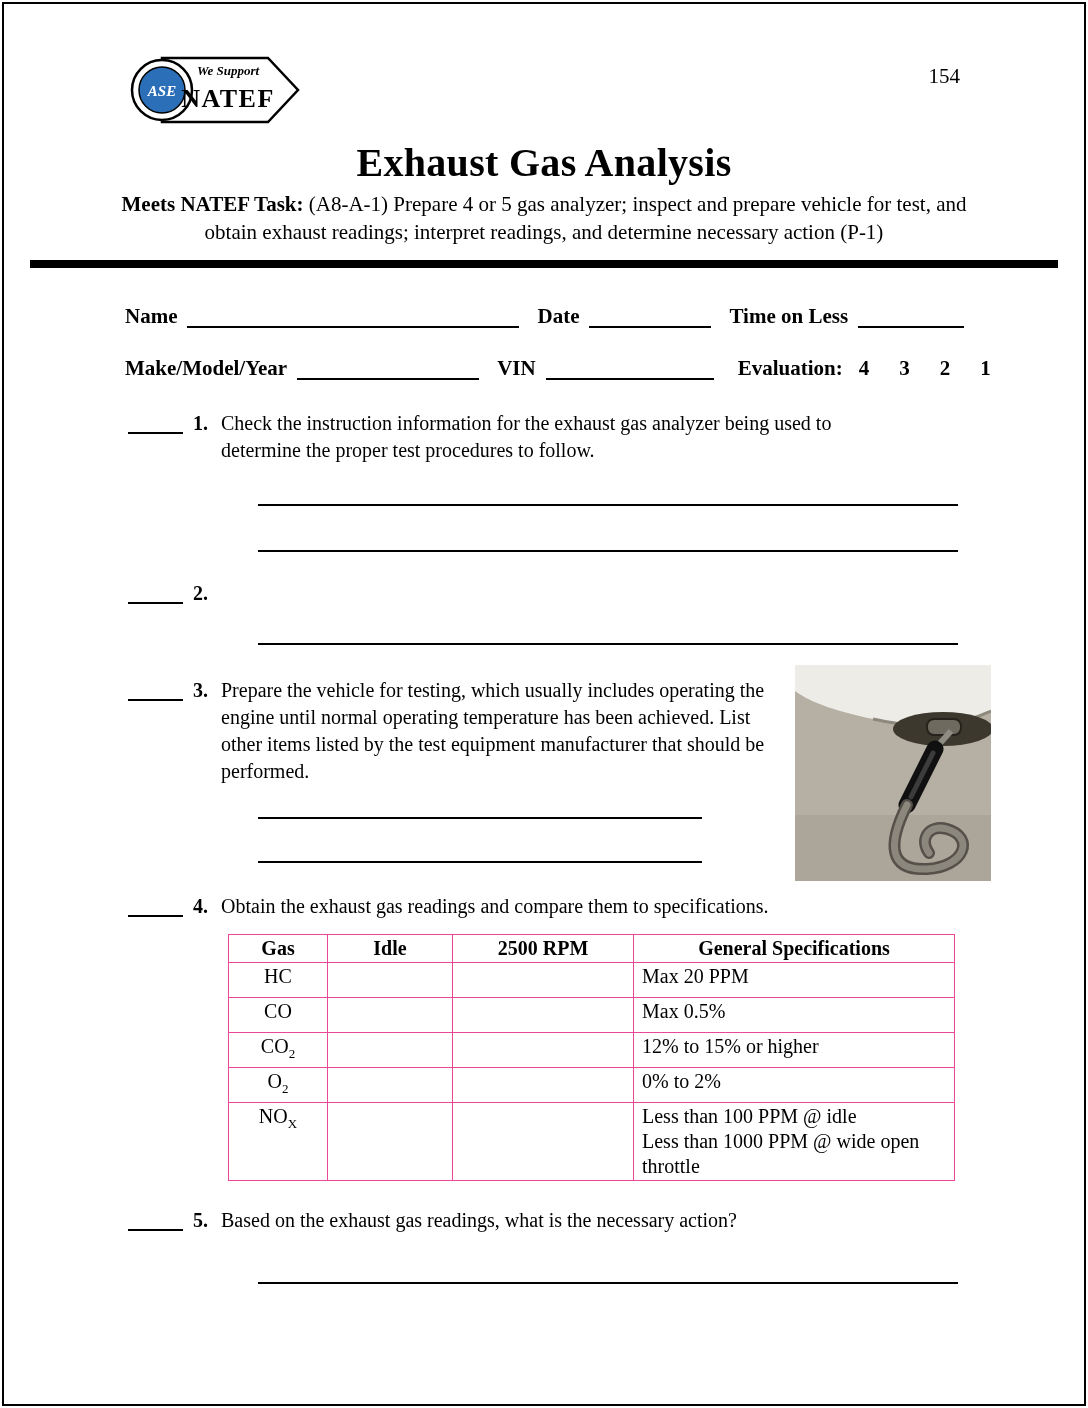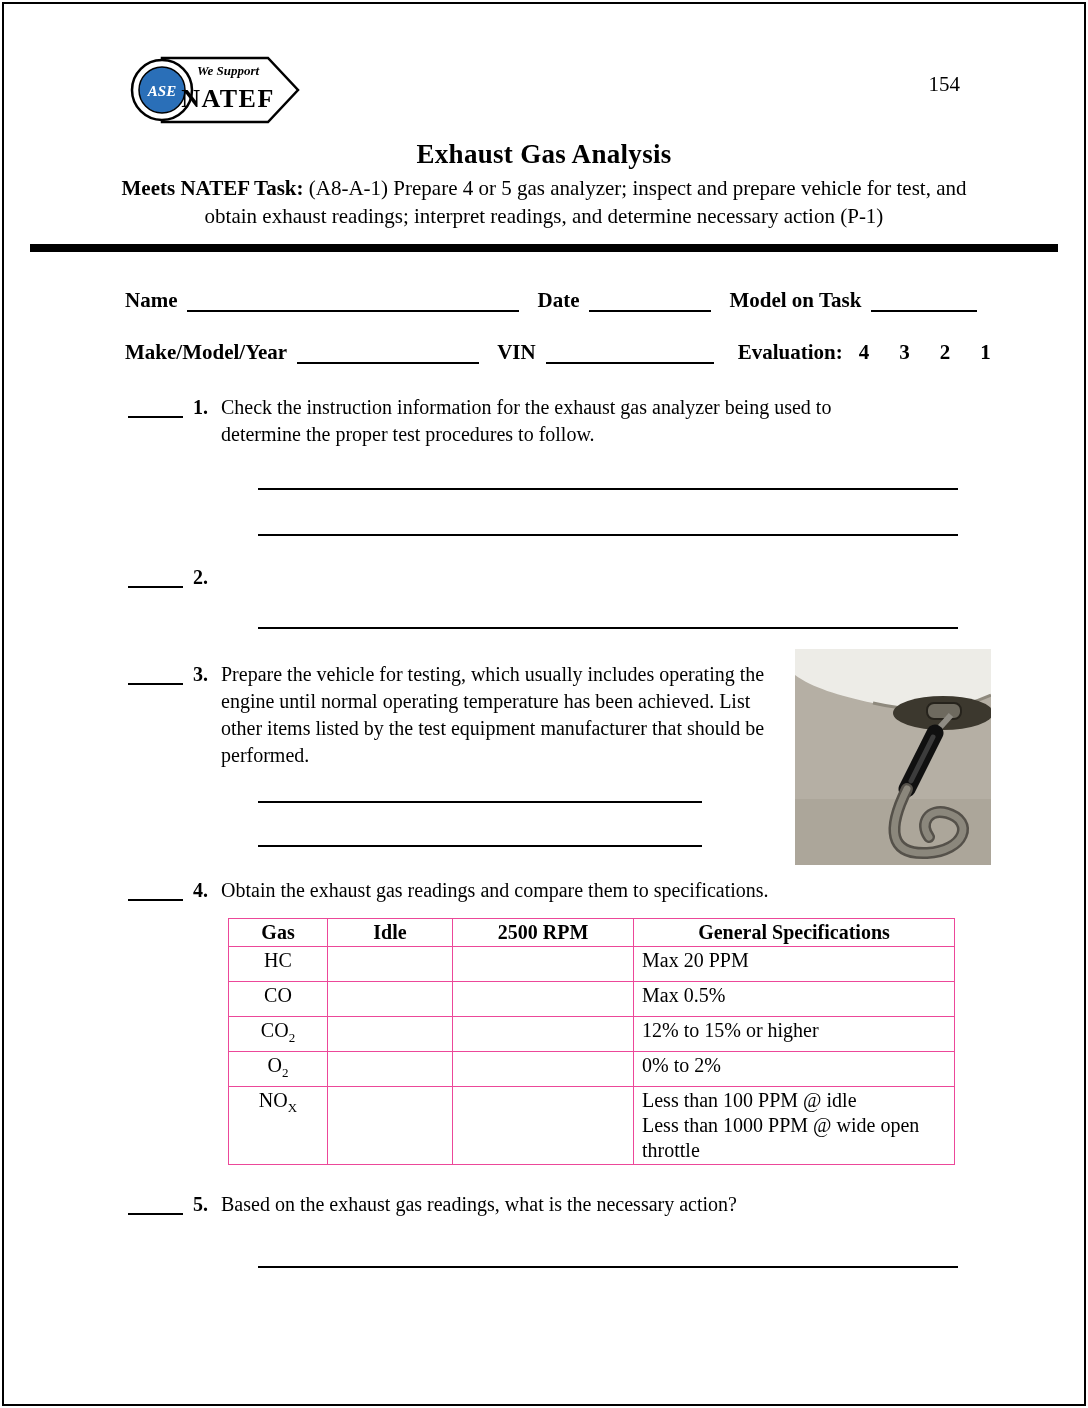--- a/index.html
+++ b/index.html
@@ -2,22 +2,22 @@
 <html><head>
 <meta charset="utf-8">
 <style>
   html,body{margin:0;padding:0;}
   body{
     width:1088px;height:1408px;background:#ffffff;color:#000;
     font-family:"Liberation Serif", serif;position:relative;overflow:hidden;
   }
   .frame{position:absolute;left:2px;top:2px;right:2px;bottom:2px;border:2px solid #000;pointer-events:none;}
   .toprow{display:flex;justify-content:space-between;align-items:flex-start;padding:46px 128px 0 128px;}
-  .pagenum{font-size:21px;margin-top:26px;}
-  h1.title{text-align:center;font-size:27px;font-weight:bold;margin:4px 0 4px 0;letter-spacing:.3px;}
+  .pagenum{font-size:21px;margin-top:18px;}
+  h1.title{text-align:center;font-size:40px;font-weight:bold;margin:4px 0 4px 0;letter-spacing:.3px;}
   .taskline{width:885px;margin:0 auto;text-align:center;font-size:21px;line-height:28px;}
   .taskline b{font-weight:bold;}
   .rule{height:8px;background:#000;margin:14px 30px 0 30px;}
 
   .formrow{display:flex;align-items:flex-end;margin-left:125px;margin-top:34px;font-size:21px;font-weight:bold;white-space:nowrap;line-height:24px;}
   .blank{display:inline-block;border-bottom:2px solid #000;height:24px;}
 
   .item{display:flex;align-items:flex-start;margin-left:128px;font-size:20px;}
   .numblank{flex:none;width:55px;height:22px;border-bottom:2px solid #000;margin-right:10px;}
   .inum{flex:none;width:24px;font-weight:bold;line-height:27px;}
@@ -65,21 +65,21 @@
 
 <p class="taskline"><b>Meets NATEF Task:</b><span> (A8-A-1) Prepare 4 or 5 gas analyzer; inspect and prepare vehicle for test, and obtain exhaust readings; interpret readings, and determine necessary action  (P-1)</span></p>
 
 <div class="rule"></div>
 
 <div class="formrow">
   <b>Name</b>
   <span class="blank" style="width:332px;margin-left:10px;"></span>
   <b style="margin-left:18px;">Date</b>
   <span class="blank" style="width:122px;margin-left:10px;"></span>
-  <b style="margin-left:18px;">Model on Task</b>
+  <b style="margin-left:18px;">Time on Less</b>
   <span class="blank" style="width:106px;margin-left:10px;"></span>
 </div>
 
 <div class="formrow" style="margin-top:26px;">
   <b>Make/Model/Year</b>
   <span class="blank" style="width:182px;margin-left:10px;"></span>
   <b style="margin-left:18px;">VIN</b>
   <span class="blank" style="width:168px;margin-left:10px;"></span>
   <b style="margin-left:24px;">Evaluation:</b>
   <b style="margin-left:16px;">4</b>

